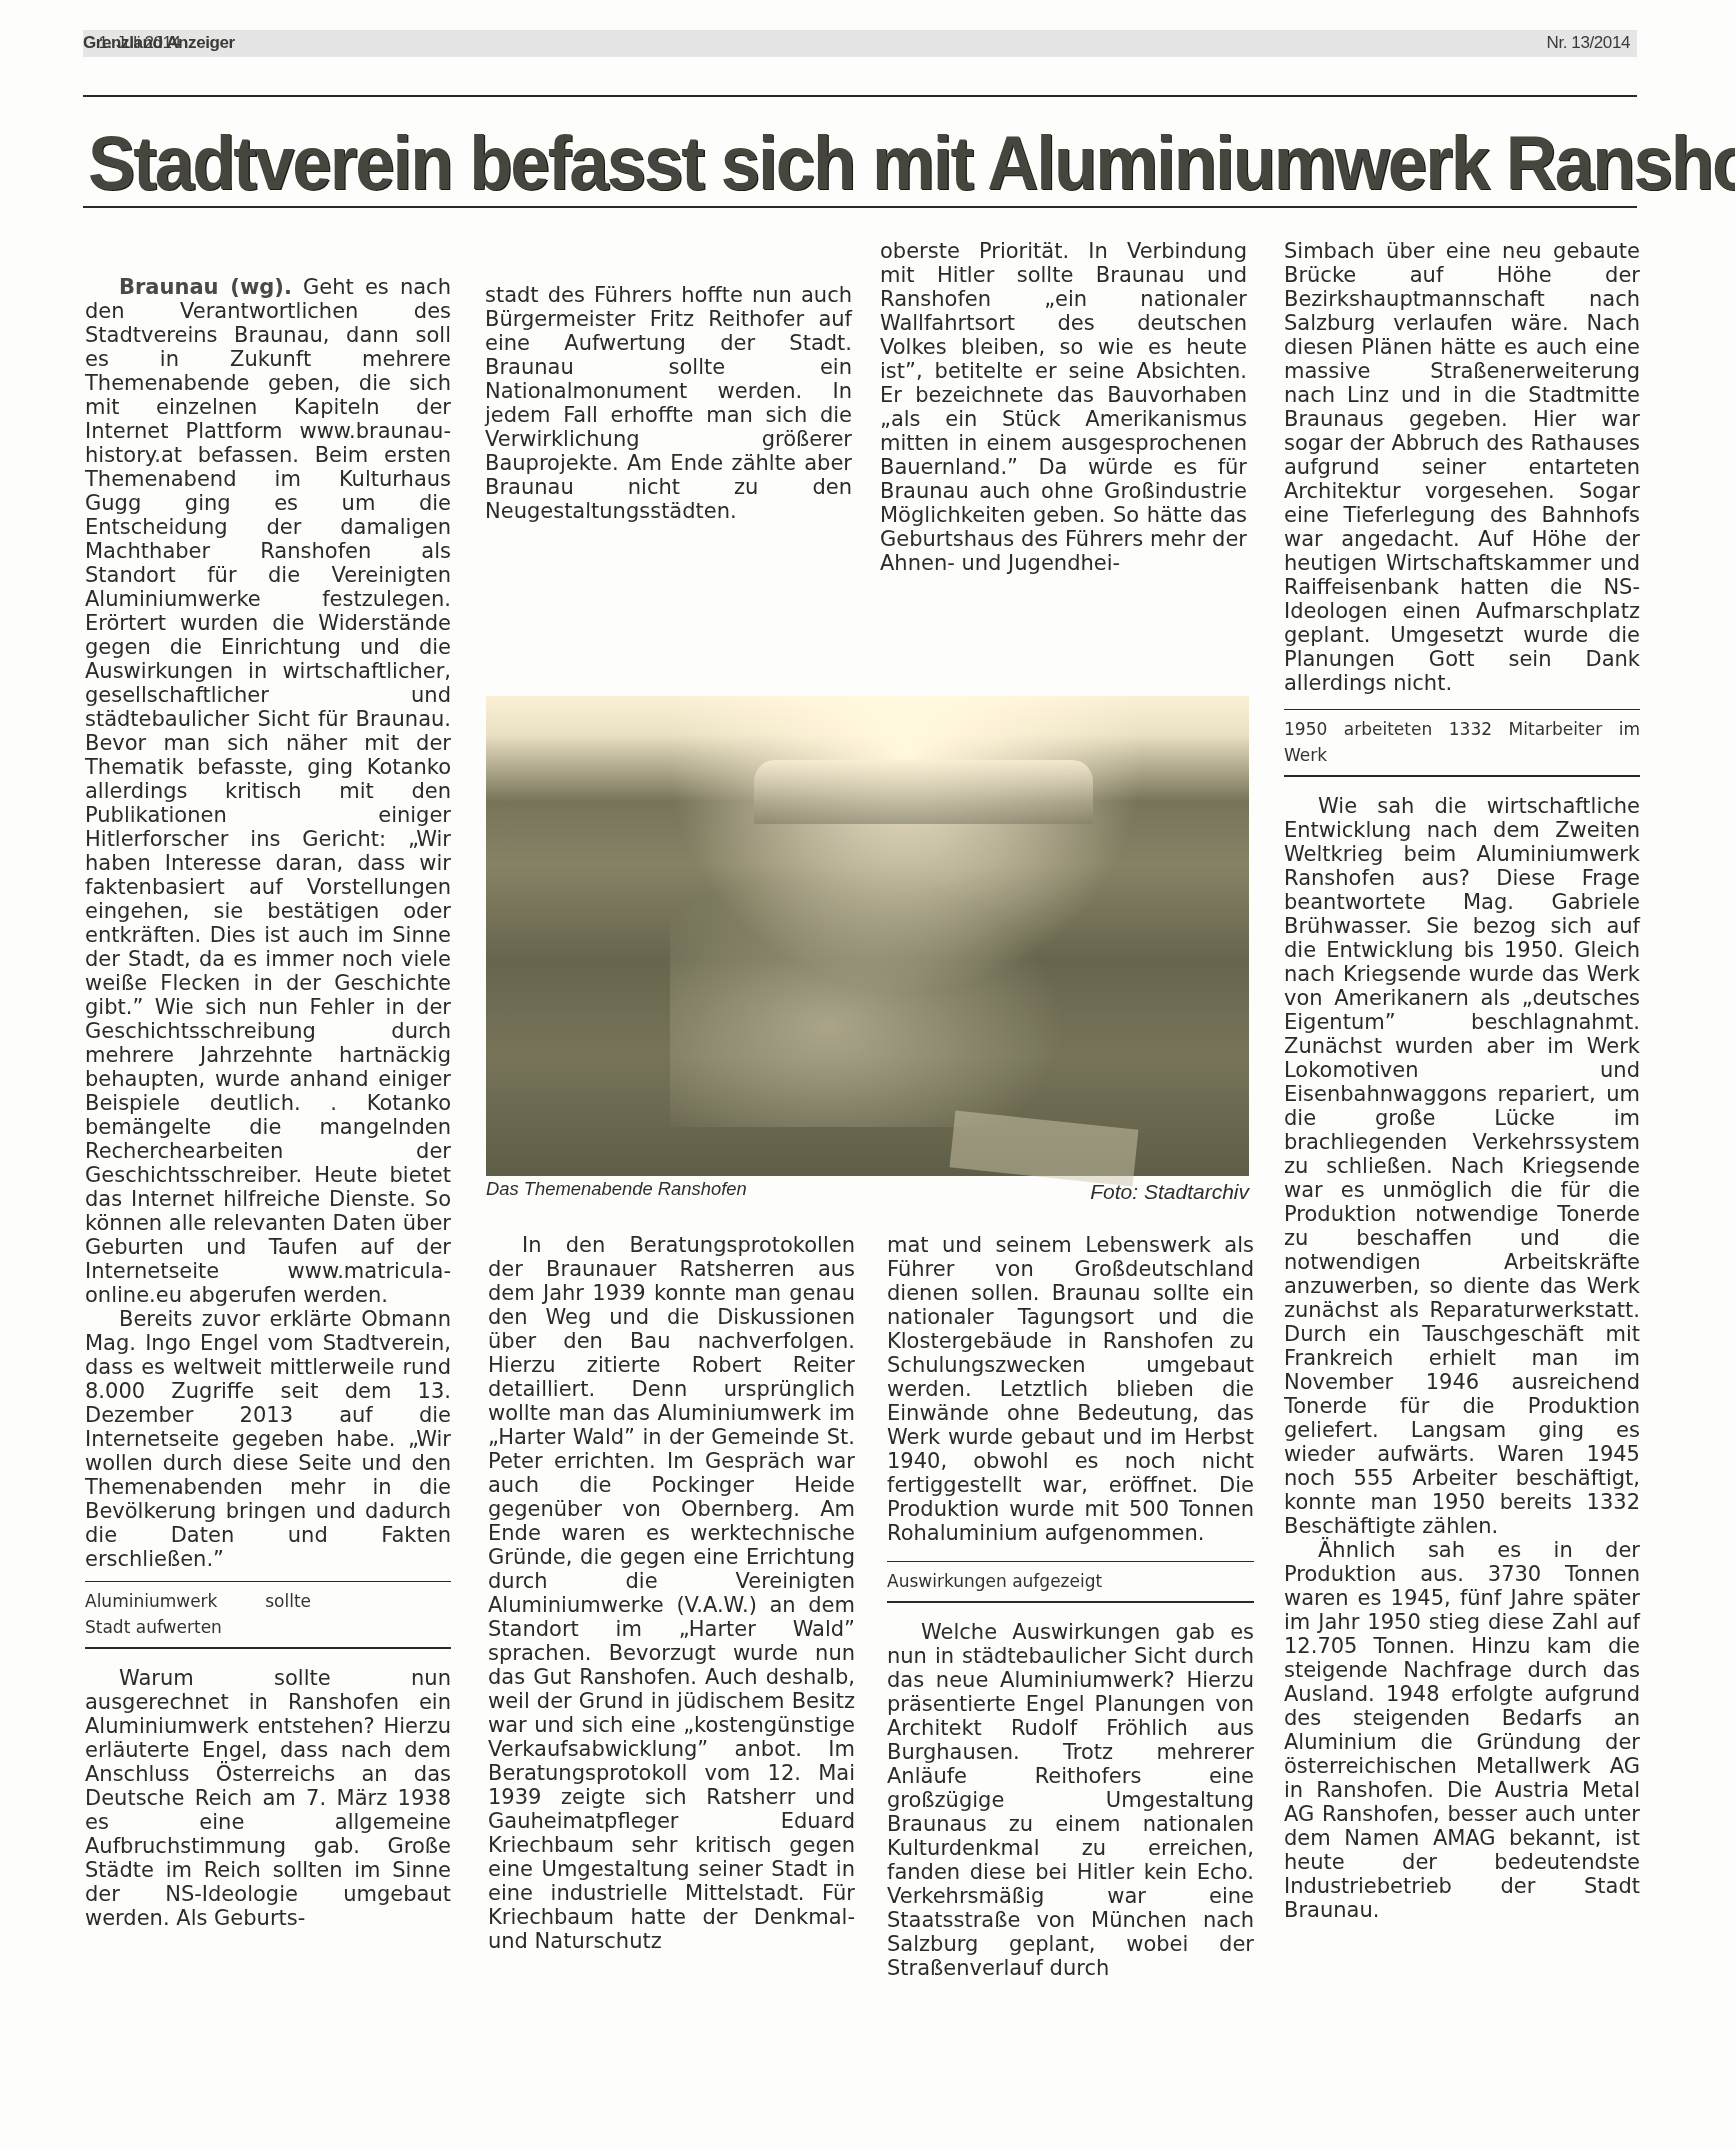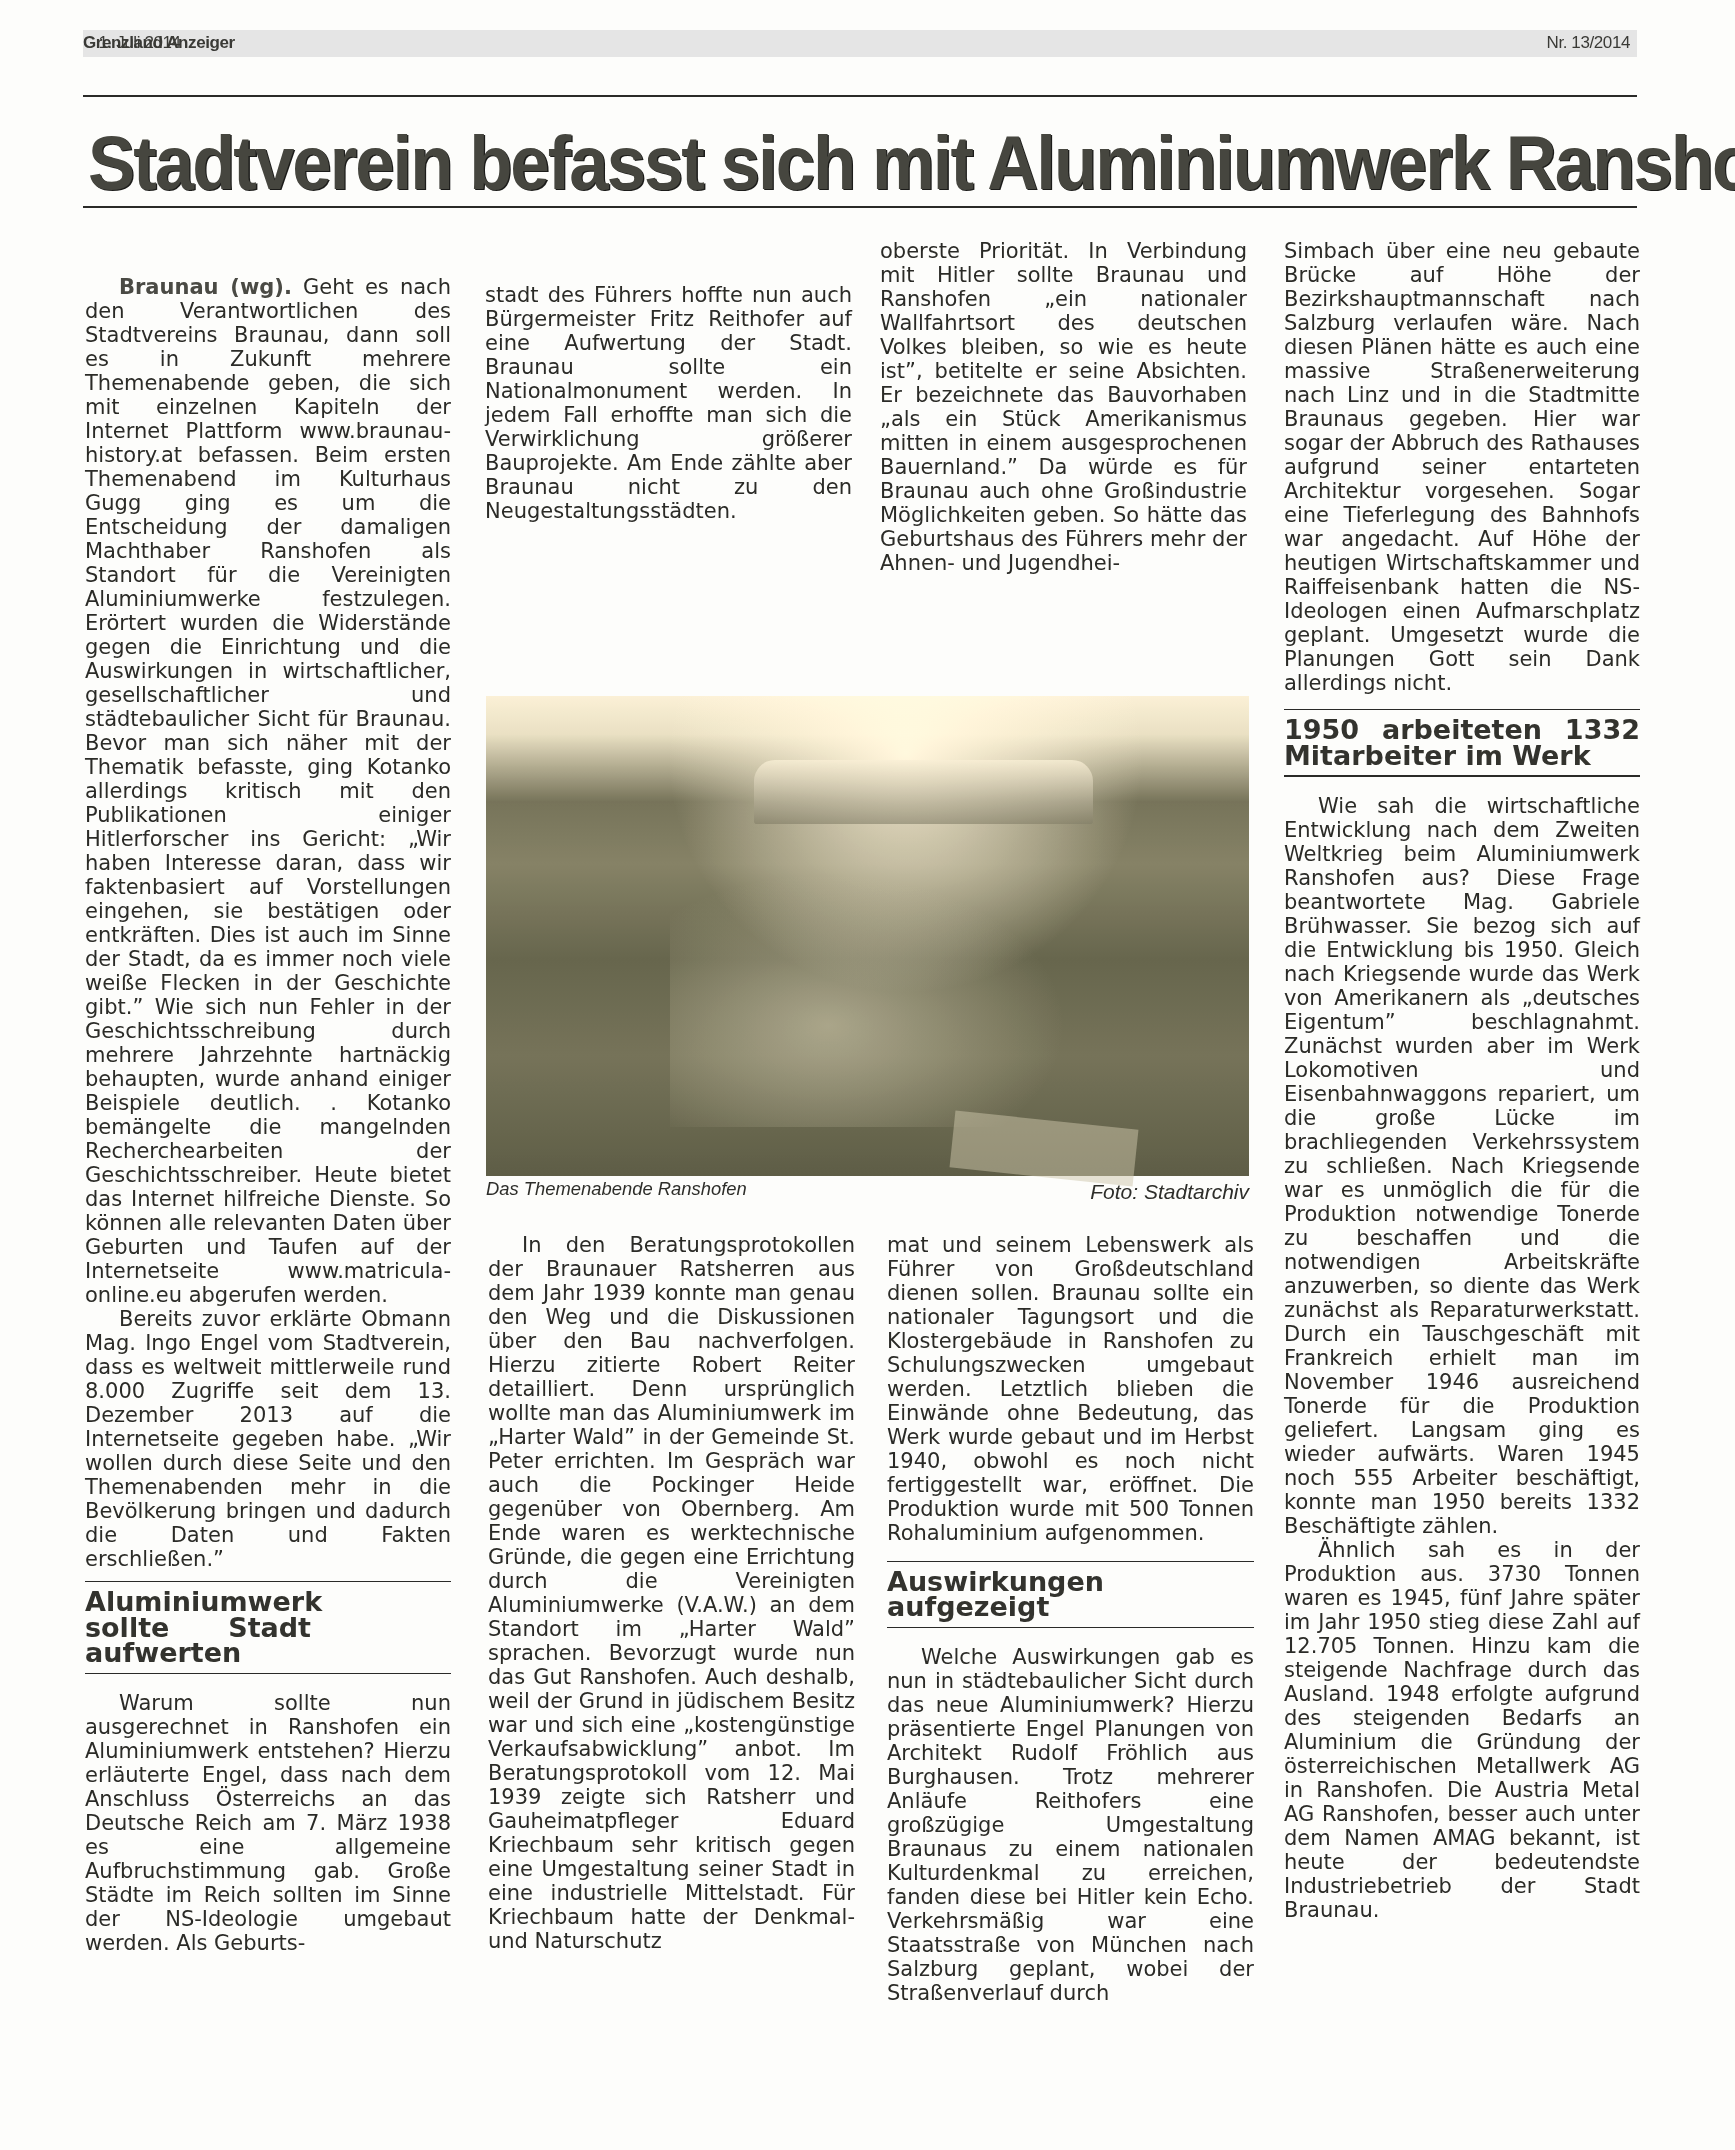--- a/index.html
+++ b/index.html
@@ -20,21 +20,21 @@
   .headline {
     position: absolute; left: 88px; top: 113px; width: 1554px; height: 99px;
     font-family: "Liberation Sans", sans-serif; font-weight: bold; font-size: 76px;
     color: #46463f; letter-spacing: -2.1px; transform: scaleX(0.93); transform-origin: left center;
     text-shadow: 1.4px 1.4px 0 #1c1c1a; white-space: nowrap; line-height: 99px;
   }
   .col { position: absolute; font-size: 21px; line-height: 24px; text-align: justify; }
   .col p { margin: 0; text-indent: 34px; hyphens: manual; }
   .col p.noind { text-indent: 0; }
   .lead { font-weight: bold; color: #4a4a44; }
-  .sub { font-weight: bold; font-size: 27px; line-height: 25.4px; color: #33332e; padding: 7px 0 7px; }
+  .sub { font-weight: normal; font-size: 17px; line-height: 25.4px; color: #33332e; padding: 7px 0 7px; }
   .subrule { height: 1.4px; background: #2a2a28; }
   .photo {
     position: absolute; left: 486px; top: 696px; width: 763px; height: 480px;
     background:
       radial-gradient(ellipse at 55% 12%, rgba(245,242,228,0.9) 0%, rgba(245,242,228,0) 40%),
       linear-gradient(180deg, #e8e5d6 0%, #d8d6c2 8%, #6e6f56 22%, #7c7d62 35%, #5f6249 55%, #6d6f55 75%, #575a43 100%);
     filter: sepia(0.25);
   }
   .photo .village {
     position: absolute; left: 184px; top: 177px; width: 396px; height: 254px;

